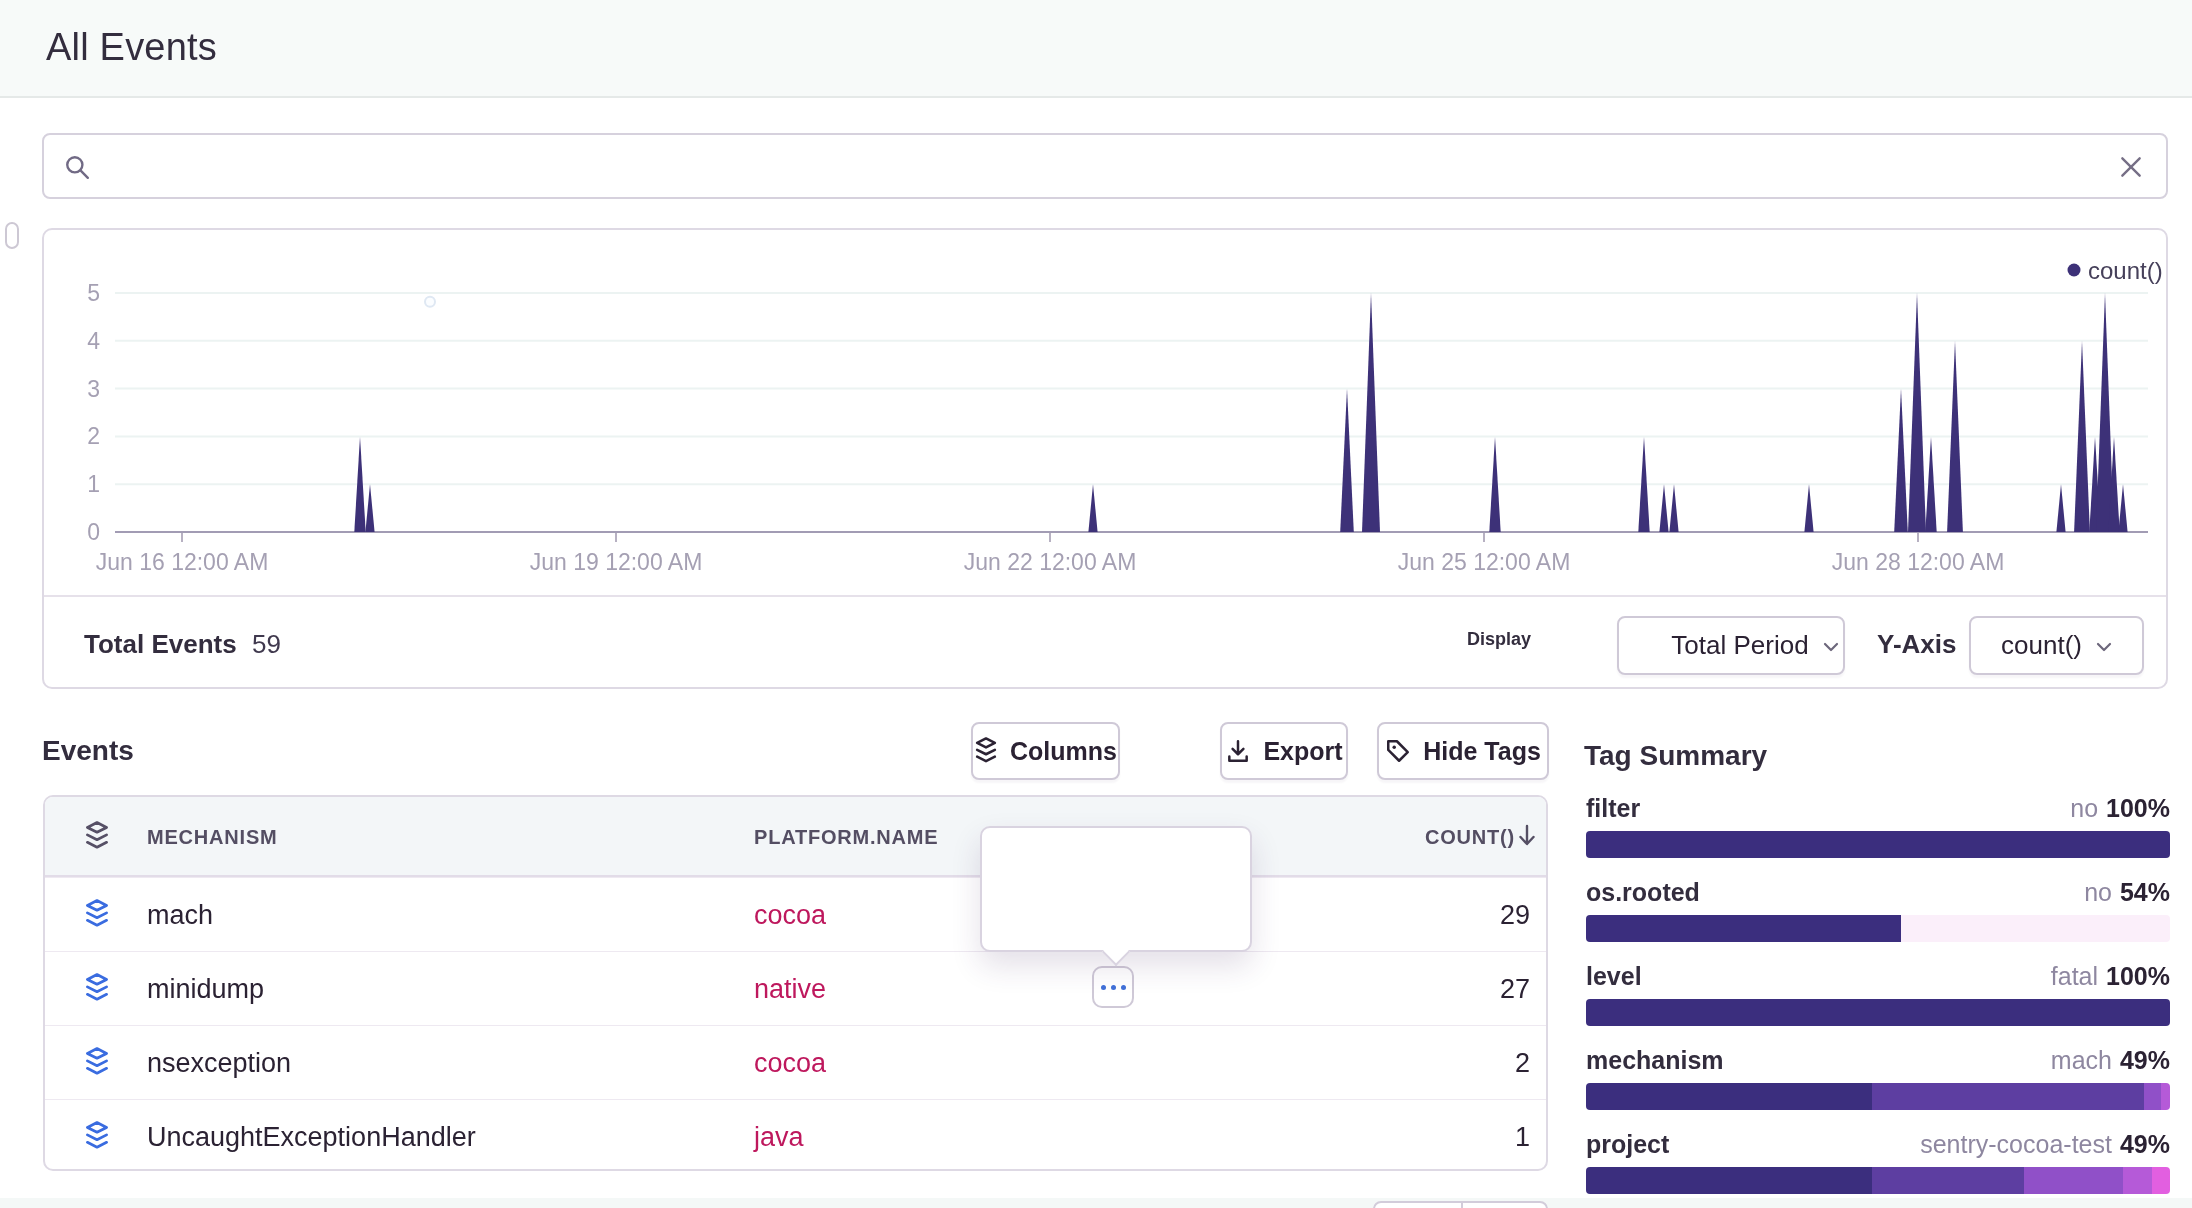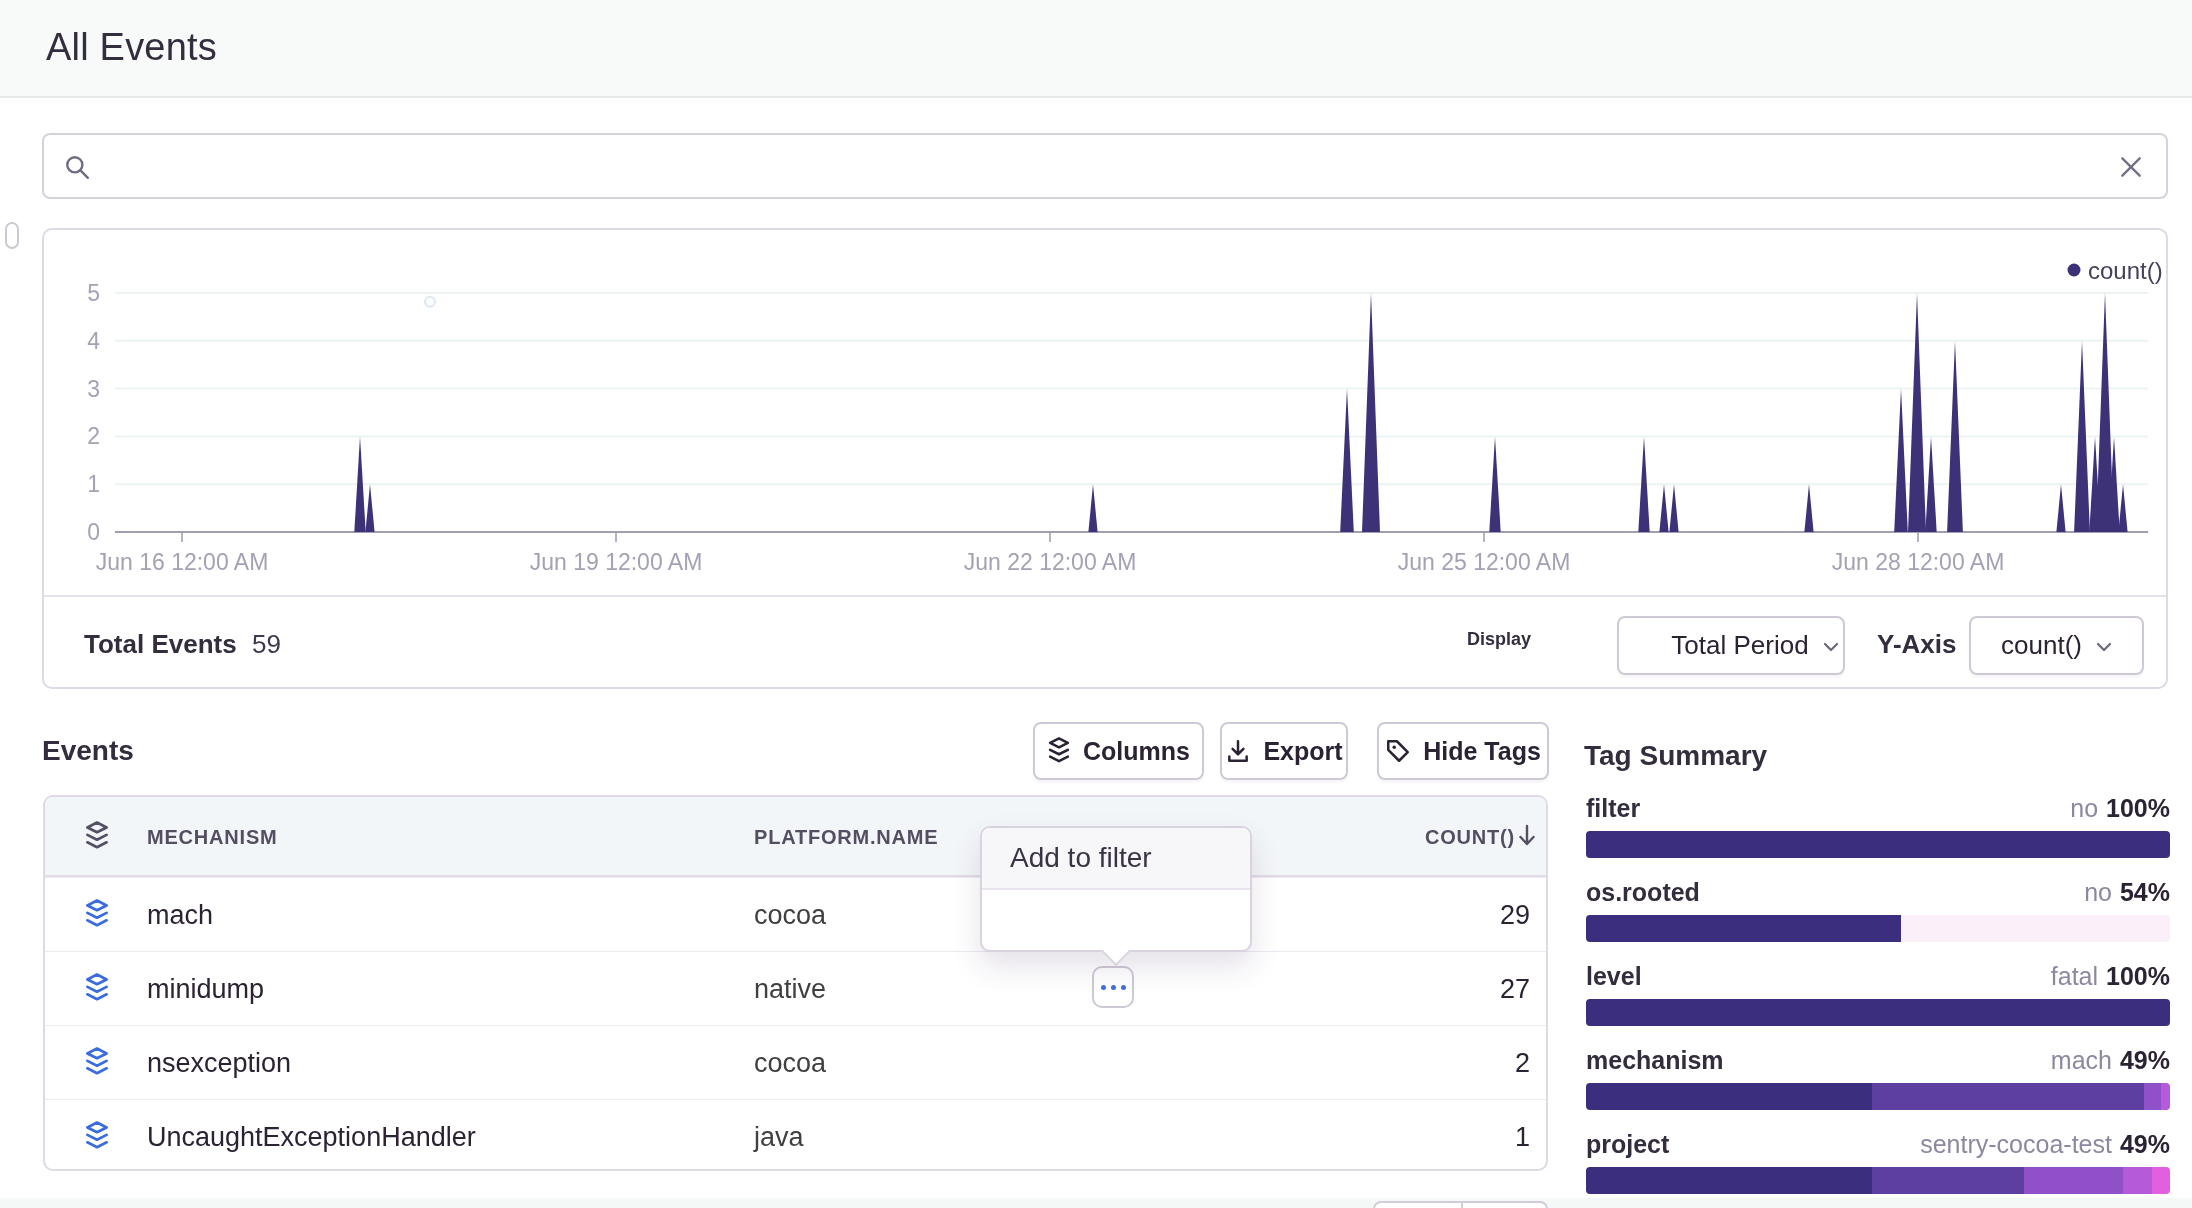--- a/index.html
+++ b/index.html
@@ -35,21 +35,21 @@
   
   #results-heading { left:42px; top:735px; font-size:28px; font-weight:bold; color:#332d3e; }
   .toolbar-btn { position:absolute; top:722px; height:58px; background:#fff; border:2px solid #cfc9d7; border-radius:8px; box-shadow:0 3px 2px rgba(45,0,85,.04); display:flex; align-items:center; justify-content:center; gap:12px; font-size:25px; font-weight:bold; color:#2b2233; cursor:pointer; }
 
   
   #table-card { left:43px; top:795px; width:1505px; height:376px; border:2px solid #ded9e4; border-radius:10px; background:#fff; overflow:hidden; }
   #table-header { position:absolute; left:0; top:0; width:100%; height:80px; background:#f3f6f8; border-bottom:2px solid #e2dce8; }
   .th { position:absolute; top:29px; font-size:20px; font-weight:bold; color:#544e63; letter-spacing:.8px; }
   .row { position:absolute; left:0; width:100%; height:74px; border-top:1px solid #eee9f1; }
   .cell-name { position:absolute; left:102px; top:22px; font-size:27px; color:#2b2233; }
-  .cell-platform { position:absolute; left:709px; top:22px; font-size:27px; color:#404040; }
+  .cell-platform { position:absolute; left:709px; top:22px; font-size:27px; color:#be185d; }
   .cell-count { position:absolute; right:16px; top:22px; font-size:27px; color:#2b2233; }
   .row-icon { position:absolute; left:39px; top:21px; width:28px; height:32px; }
 
   
   #context-menu { left:980px; top:826px; width:272px; height:126px; background:#fff; border:2px solid #d9d3e0; border-radius:10px; box-shadow:0 14px 30px rgba(67,34,91,.14); z-index:20; }
   .menu-item { position:absolute; left:0; width:100%; height:62px; font-size:28px; color:#3a3344; display:flex; align-items:center; padding-left:28px; cursor:pointer; }
   #menu-item-0 { top:0; background:#f7f7f9; border-bottom:2px solid #e8e3ec; border-radius:8px 8px 0 0; }
   #menu-item-1 { top:63px; background:#fff; border-radius:0 0 8px 8px; }
   #menu-caret { left:1106px; top:942px; width:20px; height:20px; background:#fff; border-right:2px solid #d9d3e0; border-bottom:2px solid #d9d3e0; transform:rotate(45deg); z-index:21; }
   #dots-button { left:1092px; top:966px; width:42px; height:42px; background:#fff; border:2px solid #cfc9d7; border-radius:10px; display:flex; align-items:center; justify-content:center; gap:5px; cursor:pointer; z-index:5; }
@@ -151,21 +151,21 @@
       <span>count()</span>
       <svg class="chev" viewBox="0 0 16 16">
           <path d="M2 5 L8 11 L14 5" fill="none" stroke="#6d677c" stroke-width="2.2" stroke-linecap="round" stroke-linejoin="round"></path>
         </svg>
     </div>
   </div>
 </div>
 
 <div id="results-heading" class="abs">Events</div>
 <div id="toolbar">
-    <div class="toolbar-btn" style="left: 1033px; width: 171px; border-radius: 8px;">
+    <div class="toolbar-btn" style="left: 971px; width: 149px; border-radius: 8px;">
       <svg width="24" height="27.599999999999998" viewBox="0 0 24 28">
     <path d="M3 6 L12 1.5 L21 6 L12 10.5 Z" fill="none" stroke="#2b2233" stroke-width="2.6" stroke-linejoin="round"></path>
     <path d="M3 13 L12 17.5 L21 13" fill="none" stroke="#2b2233" stroke-width="2.6" stroke-linecap="round" stroke-linejoin="round"></path>
     <path d="M3 20 L12 24.5 L21 20" fill="none" stroke="#2b2233" stroke-width="2.6" stroke-linecap="round" stroke-linejoin="round"></path>
   </svg>
       <span>Columns</span>
     </div>
     <div class="toolbar-btn" style="left: 1220px; width: 128px;">
       <svg width="26" height="26" viewBox="0 0 24 24">
   <path d="M12 3 L12 14 M7 10 L12 15 L17 10" fill="none" stroke="#2b2233" stroke-width="2.3" stroke-linecap="round" stroke-linejoin="round"></path>
@@ -234,21 +234,20 @@
     <path d="M3 20 L12 24.5 L21 20" fill="none" stroke="#3a6ce0" stroke-width="2.6" stroke-linecap="round" stroke-linejoin="round"></path>
   </svg></span>
     <span class="cell-name">UncaughtExceptionHandler</span>
     <span class="cell-platform">java</span>
     <span class="cell-count">1</span>
       </div>
     </div>
 </div>
 
 <div id="context-menu" class="abs">
-    <div class="menu-item" id="menu-item-0">Add to filter</div>
   </div>
 <div id="menu-caret" class="abs"></div>
 <div id="dots-button" class="abs">
     <span></span>
     <span></span>
     <span></span>
   </div>
 
 <div id="tag-summary-title" class="abs">Tag Summary</div>
 <div id="tag-summary">

